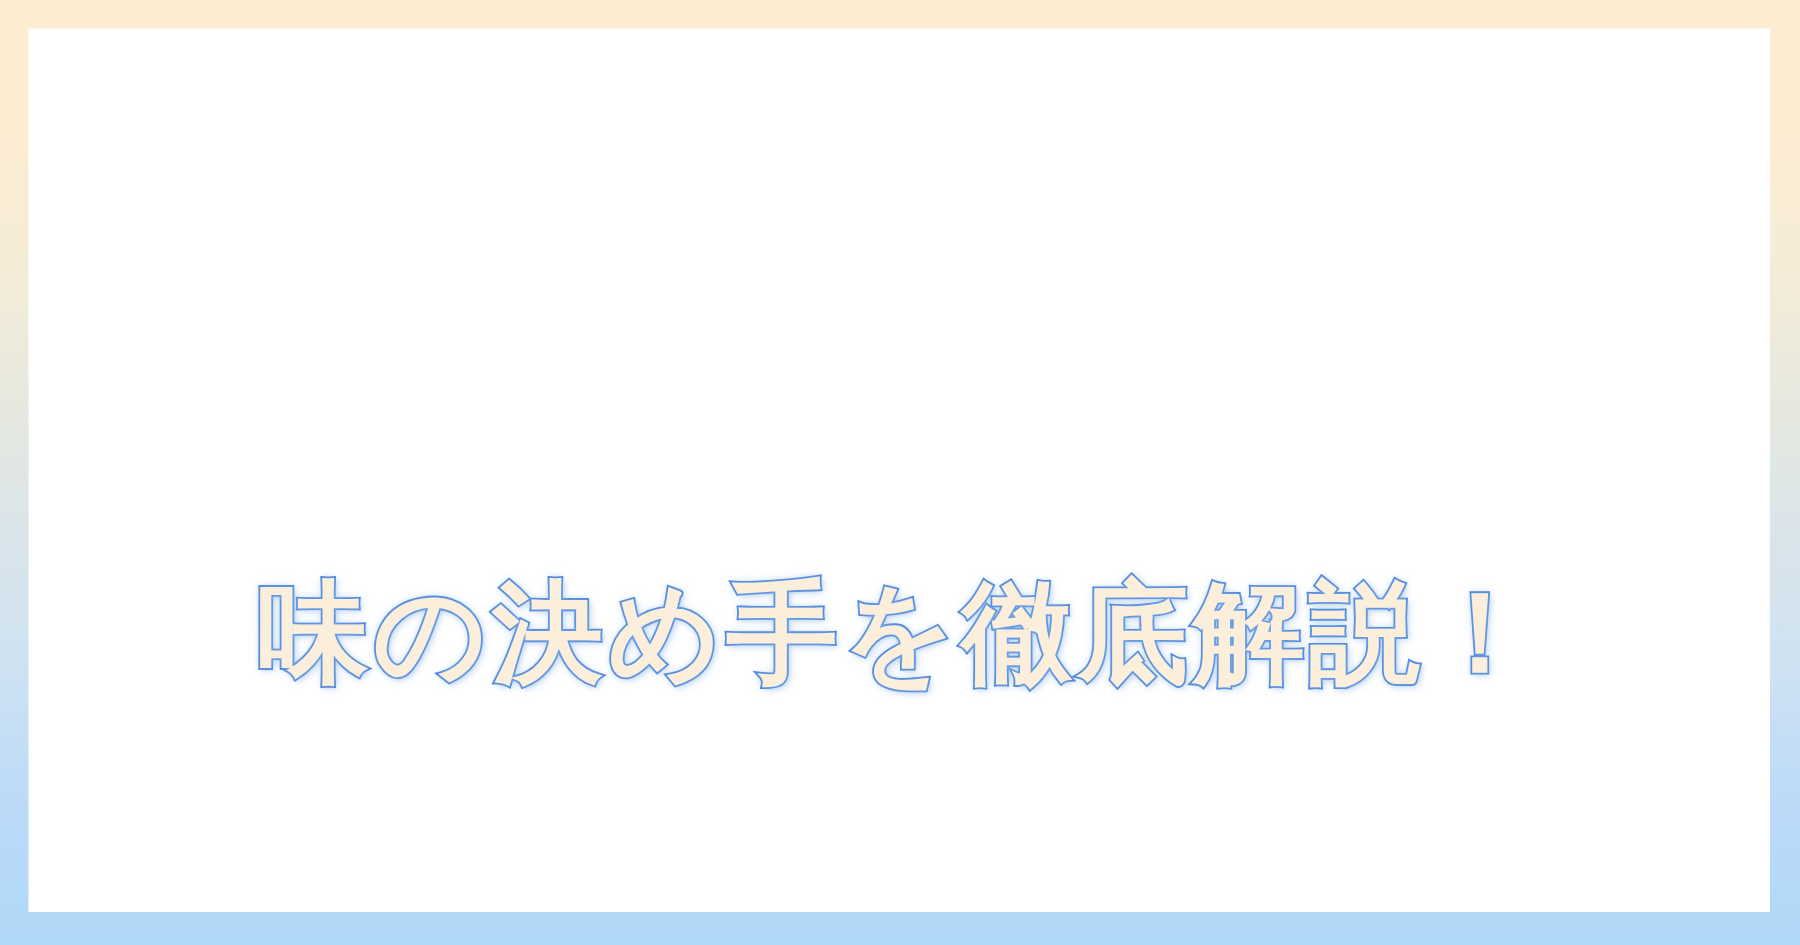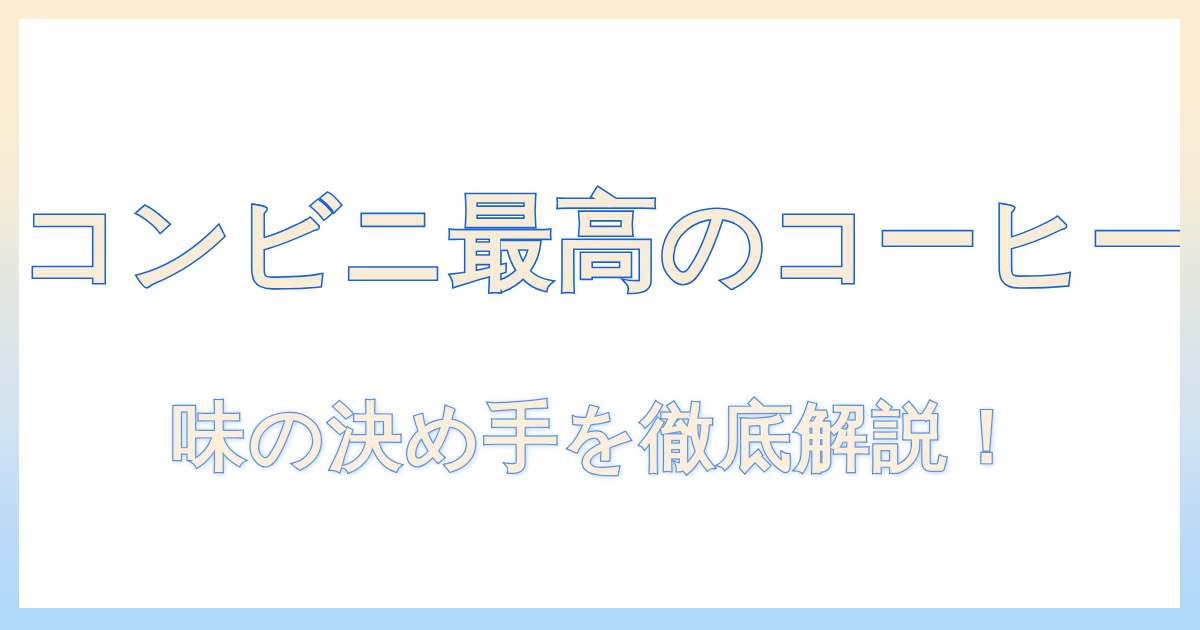--- a/index.html
+++ b/index.html
@@ -75,22 +75,22 @@
   .subtitle-wrap {
     position: absolute;
     left: 0;
     right: 0;
     top: 362px;
     text-align: center;
   }
 
   .subtitle {
     display: inline-block;
-    margin: 16px;
-    font-family: Liberation Serif, serif;
+    margin: 0;
+    font-family: Liberation Sans, sans-serif;
     font-size: 74px;
     line-height: 1.1;
     font-weight: 700;
     letter-spacing: 0.045em;
     white-space: nowrap;
 
     color: #fbeedb;
     -webkit-text-stroke: 2.4px #4a86e0;
     paint-order: stroke fill;
     text-shadow:
@@ -98,22 +98,19 @@
        0 0 7px rgba(150,190,235,0.40),
        2px 2px 4px rgba(120,170,230,0.30);
   }
 </style>
 </head>
 <body>
 
 <div class="banner">
   <div class="card">
 
-    <div class="title-wrap">
-      <h1 class="title">コンビニ最高のコーヒー</h1>
-    </div>
 
     <div class="subtitle-wrap">
       <h2 class="subtitle">味の決め手を徹底解説！</h2>
     </div>
 
   </div>
 </div>
 
 </body></html>

